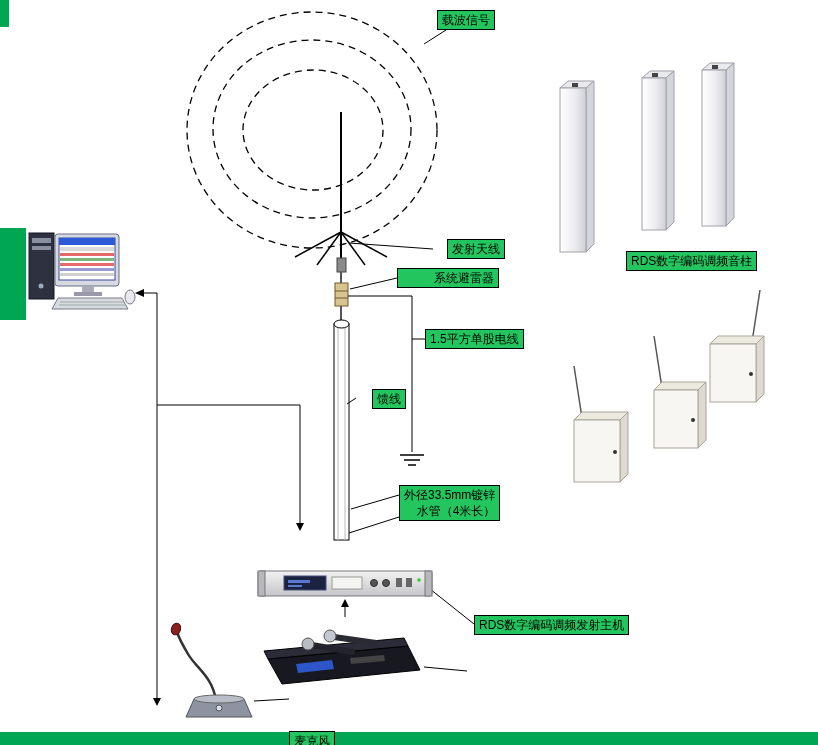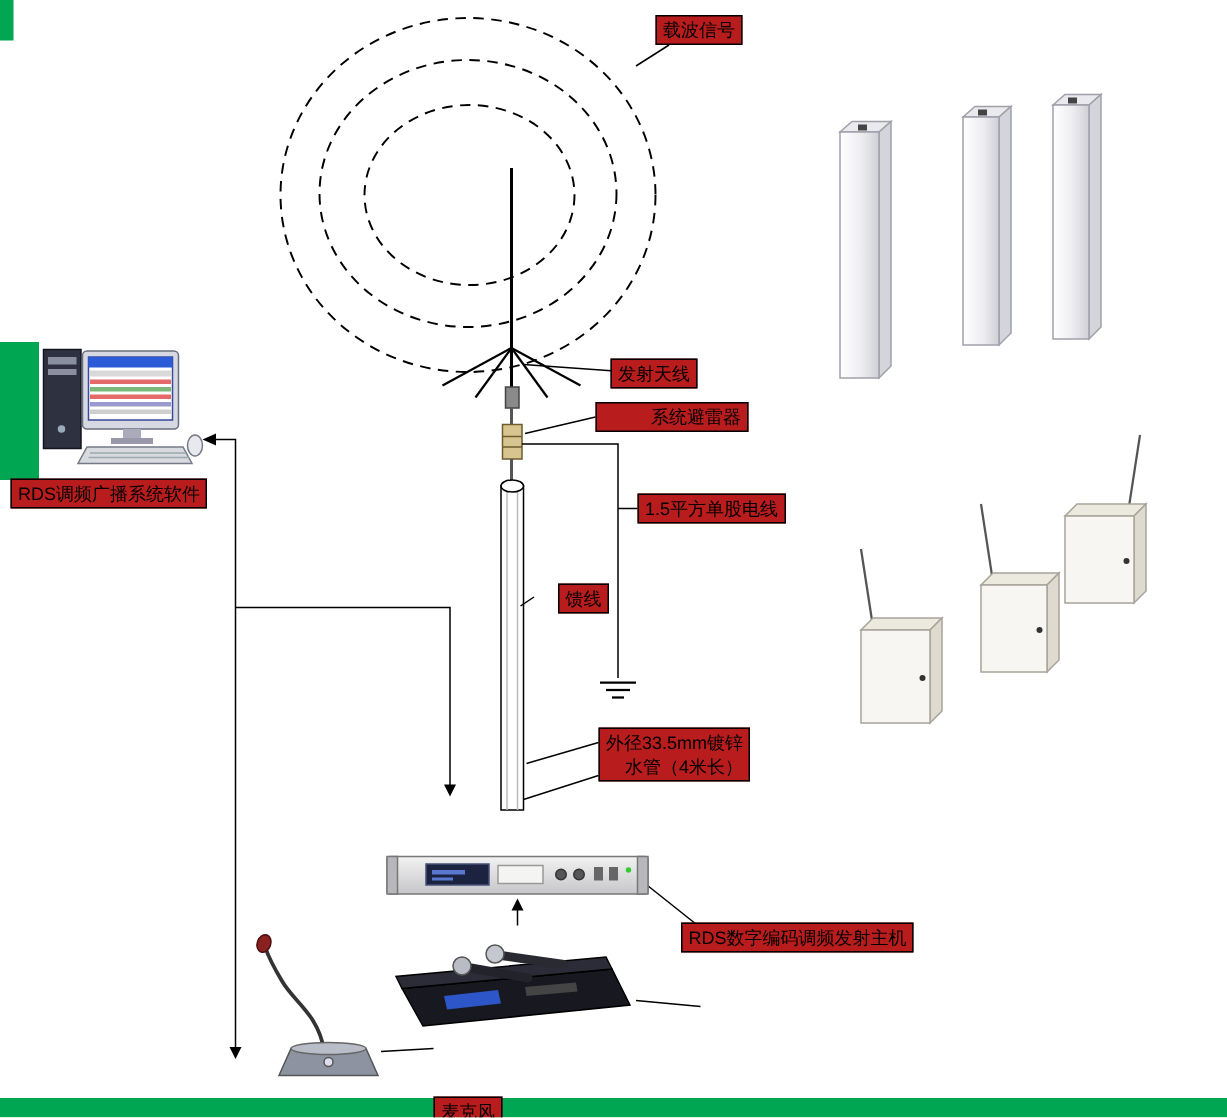--- a/index.html
+++ b/index.html
@@ -5,21 +5,21 @@
   * { margin:0; padding:0; box-sizing:border-box; }
   html,body { width:818px; height:745px; }
   body { font-family:"Liberation Sans","DejaVu Sans",sans-serif; background:#fff; }
   .canvas { position:relative; width:818px; height:745px; background:#fff; overflow:hidden; }
   .green { position:absolute; background:#00a651; }
   .g-topleft { left:0; top:0; width:9px; height:27px; }
   .g-left { left:0; top:228px; width:26px; height:92px; }
   .g-bottom { left:0; top:732px; width:818px; height:13px; }
   .diagram-svg { position:absolute; left:0; top:0; }
   .lbl {
-    position:absolute; background:#b91c1c; border:1px solid #000;
+    position:absolute; background:#22c55e; border:1px solid #000;
     font-size:12px; line-height:16px; padding:1px 4px;
     white-space:nowrap; color:#000; text-align:center;
   }
   .lbl span { display:block; }
 </style>
 </head>
 <body>
 
 <div class="canvas">
 
@@ -197,35 +197,35 @@
       <path d="M216,700 C212,676 196,668 188,654 C182,644 179,638 177,632" fill="none" stroke="#333" stroke-width="2.5"></path>
       <ellipse cx="176" cy="629" rx="4.5" ry="6" fill="#8a2020" stroke="#4a0f0f" transform="rotate(20 176 629)"></ellipse>
       <polygon points="194,699 244,699 252,717 186,717" fill="#8d93a0" stroke="#555"></polygon>
       <ellipse cx="219" cy="699" rx="25" ry="4" fill="#b8bdc8" stroke="#666"></ellipse>
       <circle cx="219" cy="708" r="3" fill="#ddddee" stroke="#555"></circle>
     </g>
   </svg>
 
   <div class="lbl" style="left:437px; top:10px;">载波信号</div>
 
-  <div class="lbl" style="left:407px; top:239px;font-family:Liberation Serif, serif;">发射天线</div>
+  <div class="lbl" style="left:447px; top:239px;font-family:Liberation Serif, serif;">发射天线</div>
 
   <div class="lbl" style="left:397px; top:268px;padding-left:36px;">系统避雷器</div>
 
   <div class="lbl" style="left:425px; top:329px;">1.5平方单股电线</div>
 
   <div class="lbl" style="left:372px; top:389px;">馈线</div>
 
   <div class="lbl" style="left:399px; top:485px; text-align:right;">
     <span>外径33.5mm镀锌</span>
     <span>水管（4米长）</span>
   </div>
 
-  <div class="lbl" style="left:7px; top:319px;">RDS调频广播系统软件</div>
-
-
-
-  <div class="lbl" style="left:454px; top:615px;">RDS数字编码调频发射主机</div>
+
+  <div class="lbl" style="left:626px; top:251px;">RDS数字编码调频音柱</div>
+
+
+  <div class="lbl" style="left:474px; top:615px;">RDS数字编码调频发射主机</div>
 
 
   <div class="lbl" style="left:289px; top:689px;margin-top:42px;">麦克风</div>
 
 </div>
 
 </body></html>

